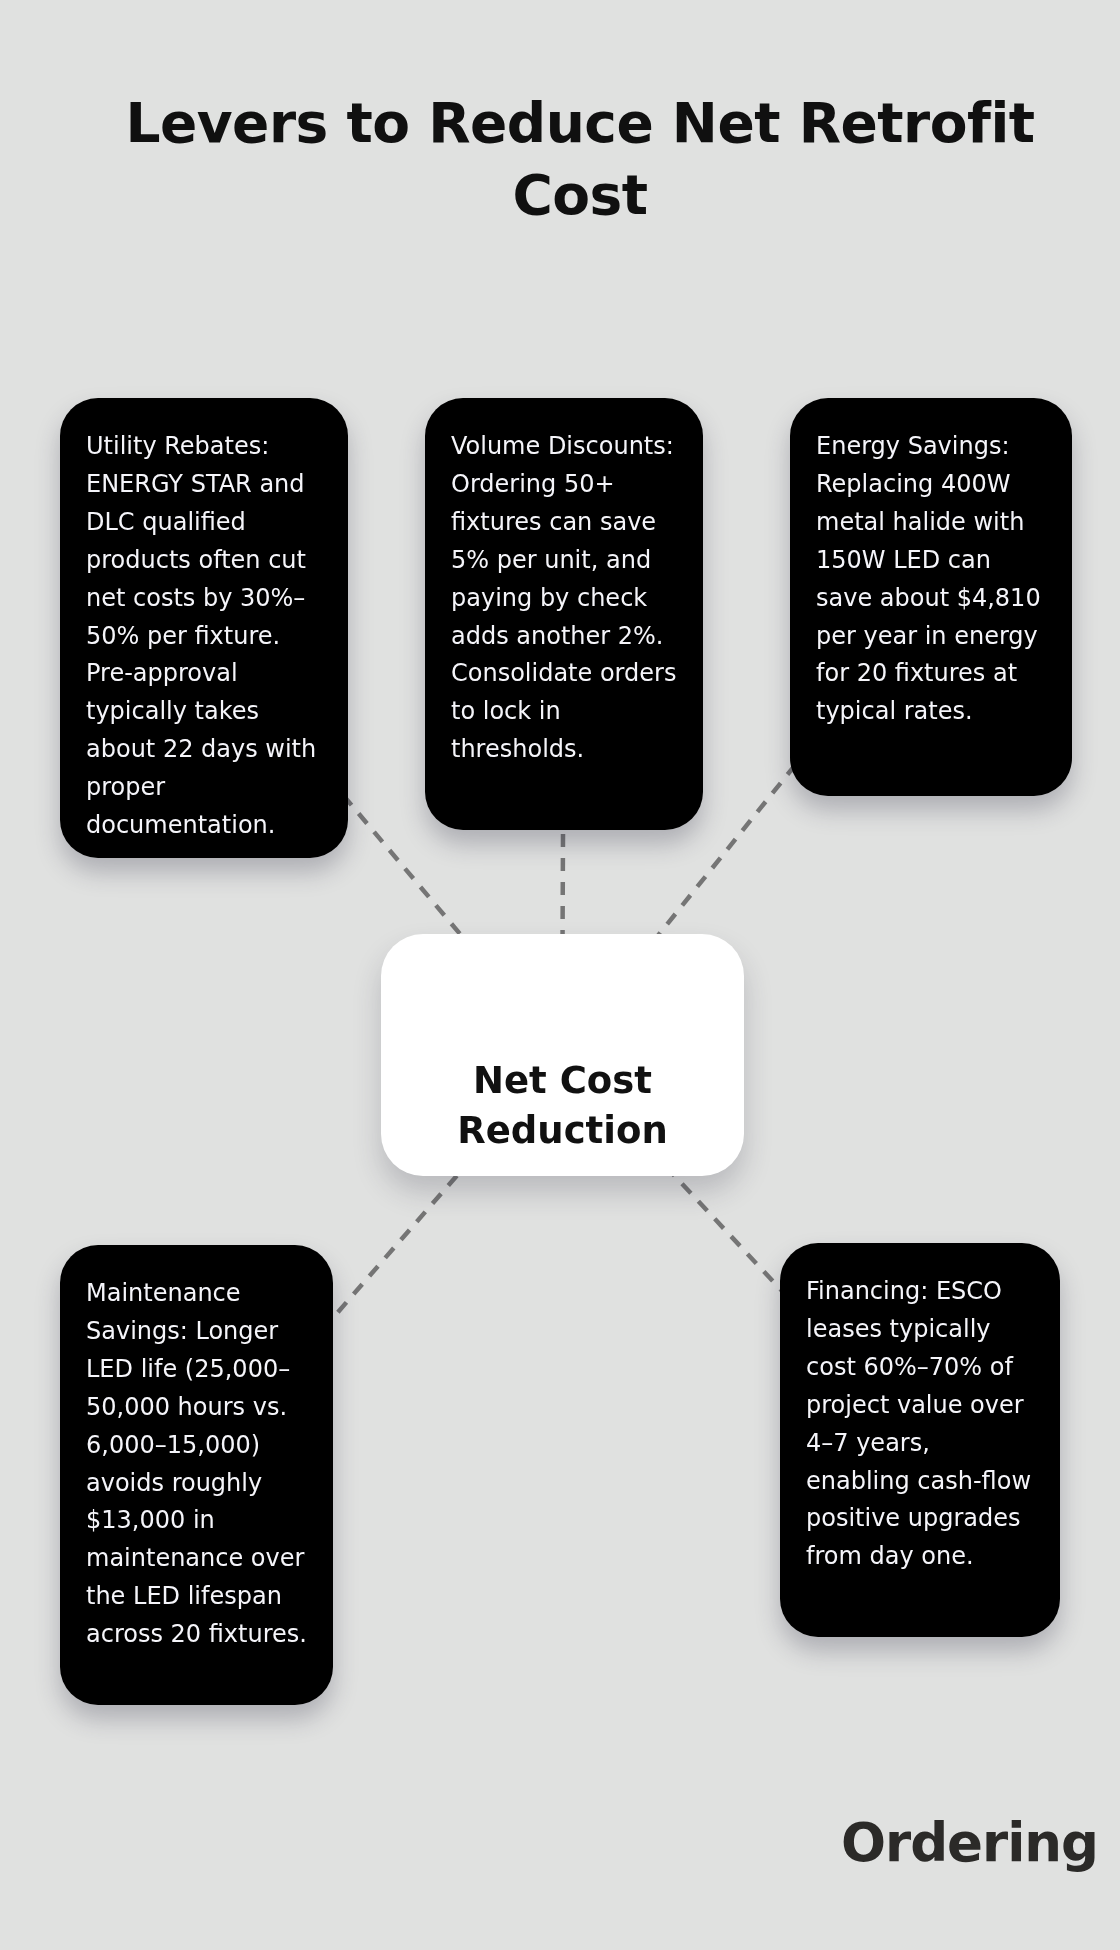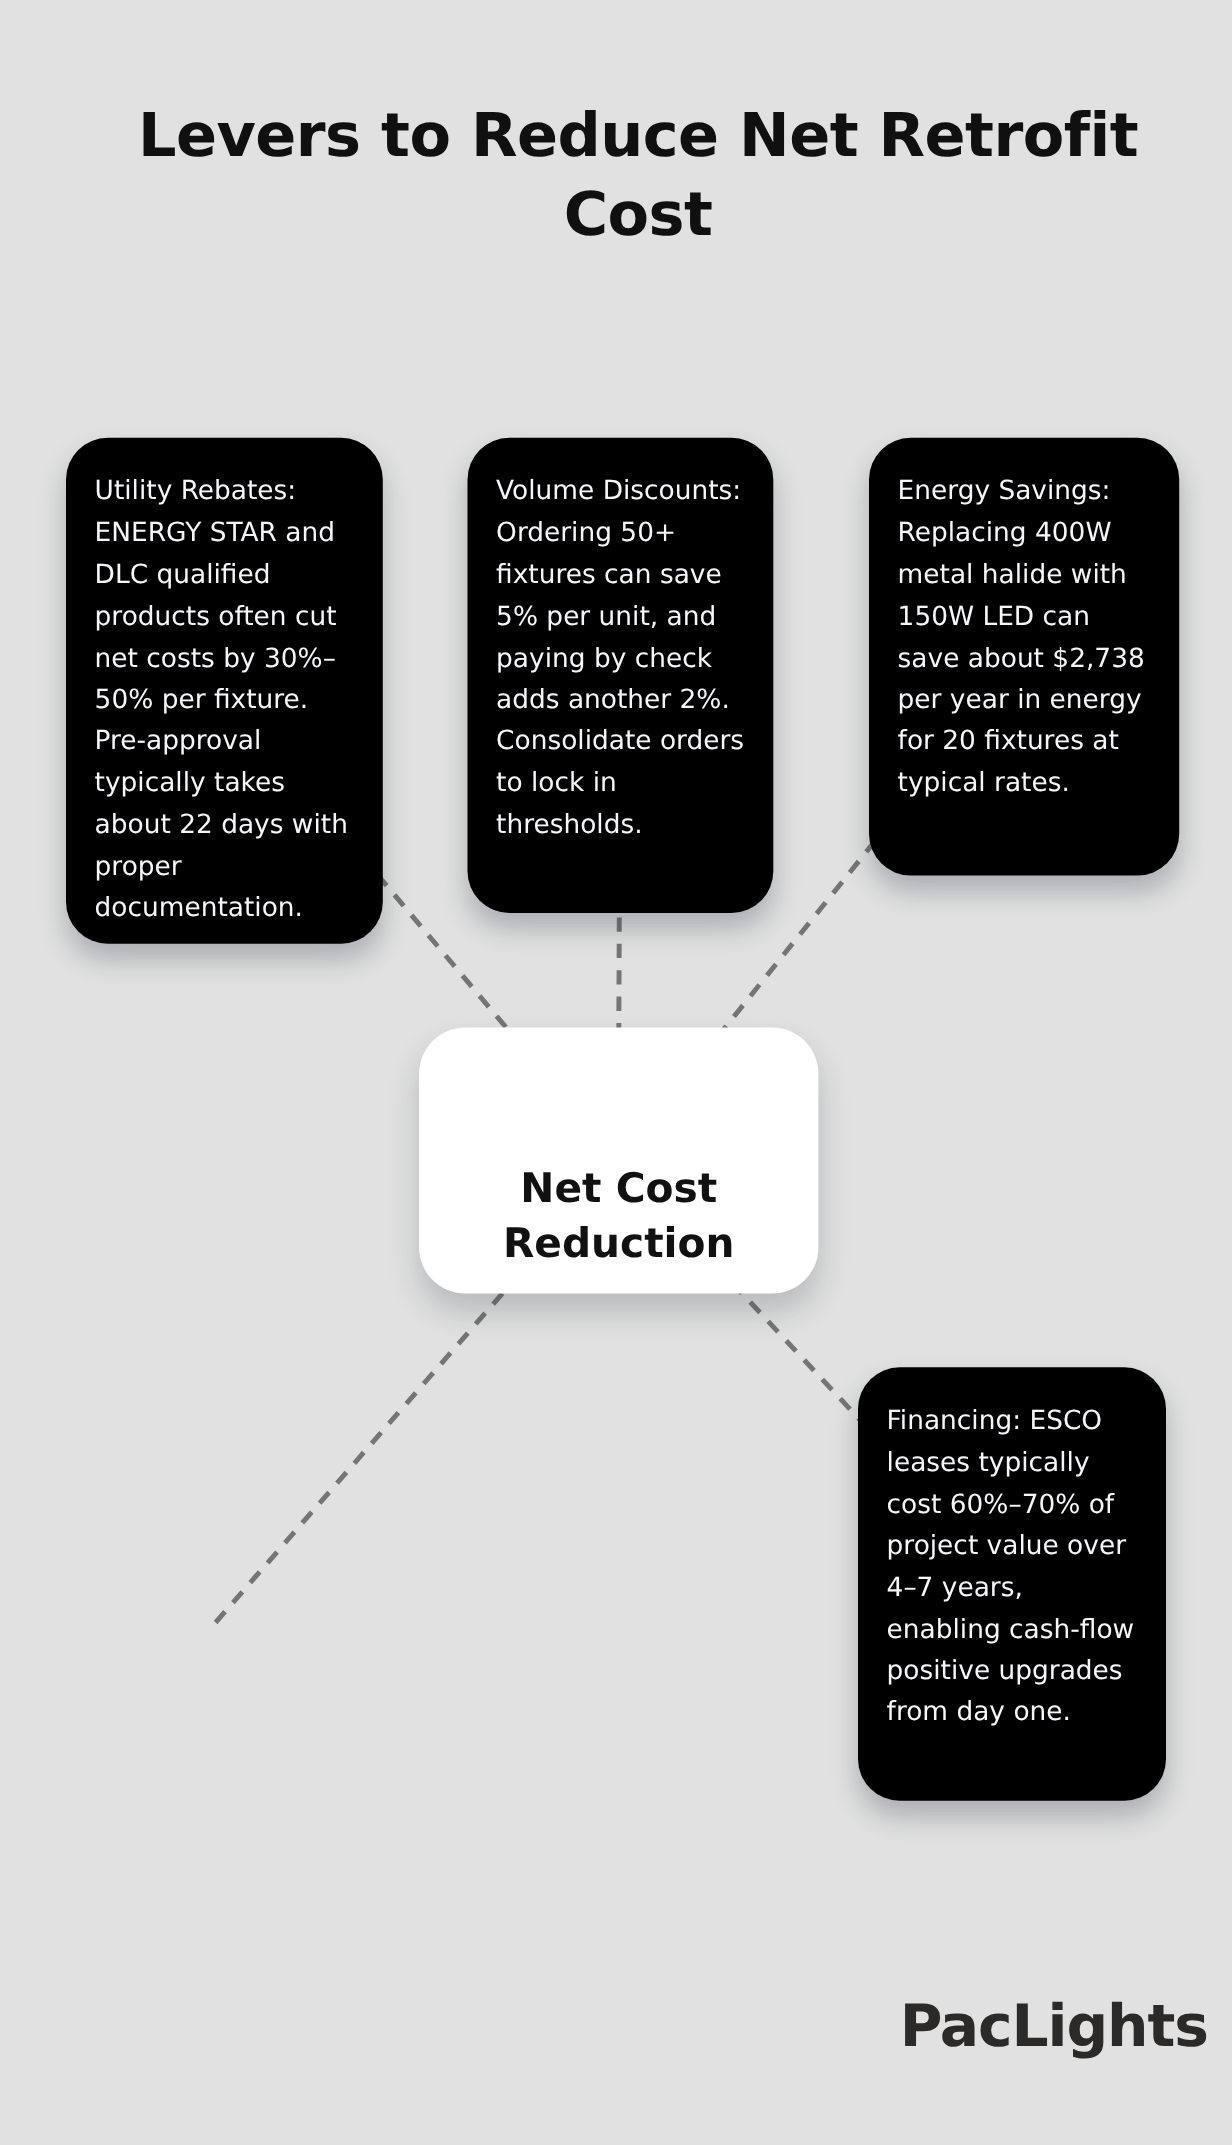--- a/index.html
+++ b/index.html
@@ -105,27 +105,30 @@
 
   <div class="node node-utility">
     <span>Utility Rebates: ENERGY STAR and DLC qualified products often cut net costs by 30%–50% per fixture. Pre-approval typically takes about 22 days with proper documentation.</span>
   </div>
 
   <div class="node node-volume">
     <span>Volume Discounts: Ordering 50+ fixtures can save 5% per unit, and paying by check adds another 2%. Consolidate orders to lock in thresholds.</span>
   </div>
 
   <div class="node node-energy">
-    <span>Energy Savings: Replacing 400W metal halide with 150W LED can save about $2,738 per year in energy for 20 fixtures at typical rates.</span>
+    <span>Energy Savings: Replacing 400W metal halide with 150W LED can save about $4,810 per year in energy for 20 fixtures at typical rates.</span>
   </div>
 
   <div class="center-node">
     <span>Net Cost Reduction</span>
   </div>
 
+  <div class="node node-maintenance">
+    <span>Maintenance Savings: Longer LED life (25,000–50,000 hours vs. 6,000–15,000) avoids roughly $13,000 in maintenance over the LED lifespan across 20 fixtures.</span>
+  </div>
 
   <div class="node node-financing">
     <span>Financing: ESCO leases typically cost 60%–70% of project value over 4–7 years, enabling cash-flow positive upgrades from day one.</span>
   </div>
 
-  <div class="logo">PacLights</div>
+  <div class="logo">Ordering</div>
 
 </div>
 
 </body></html>

